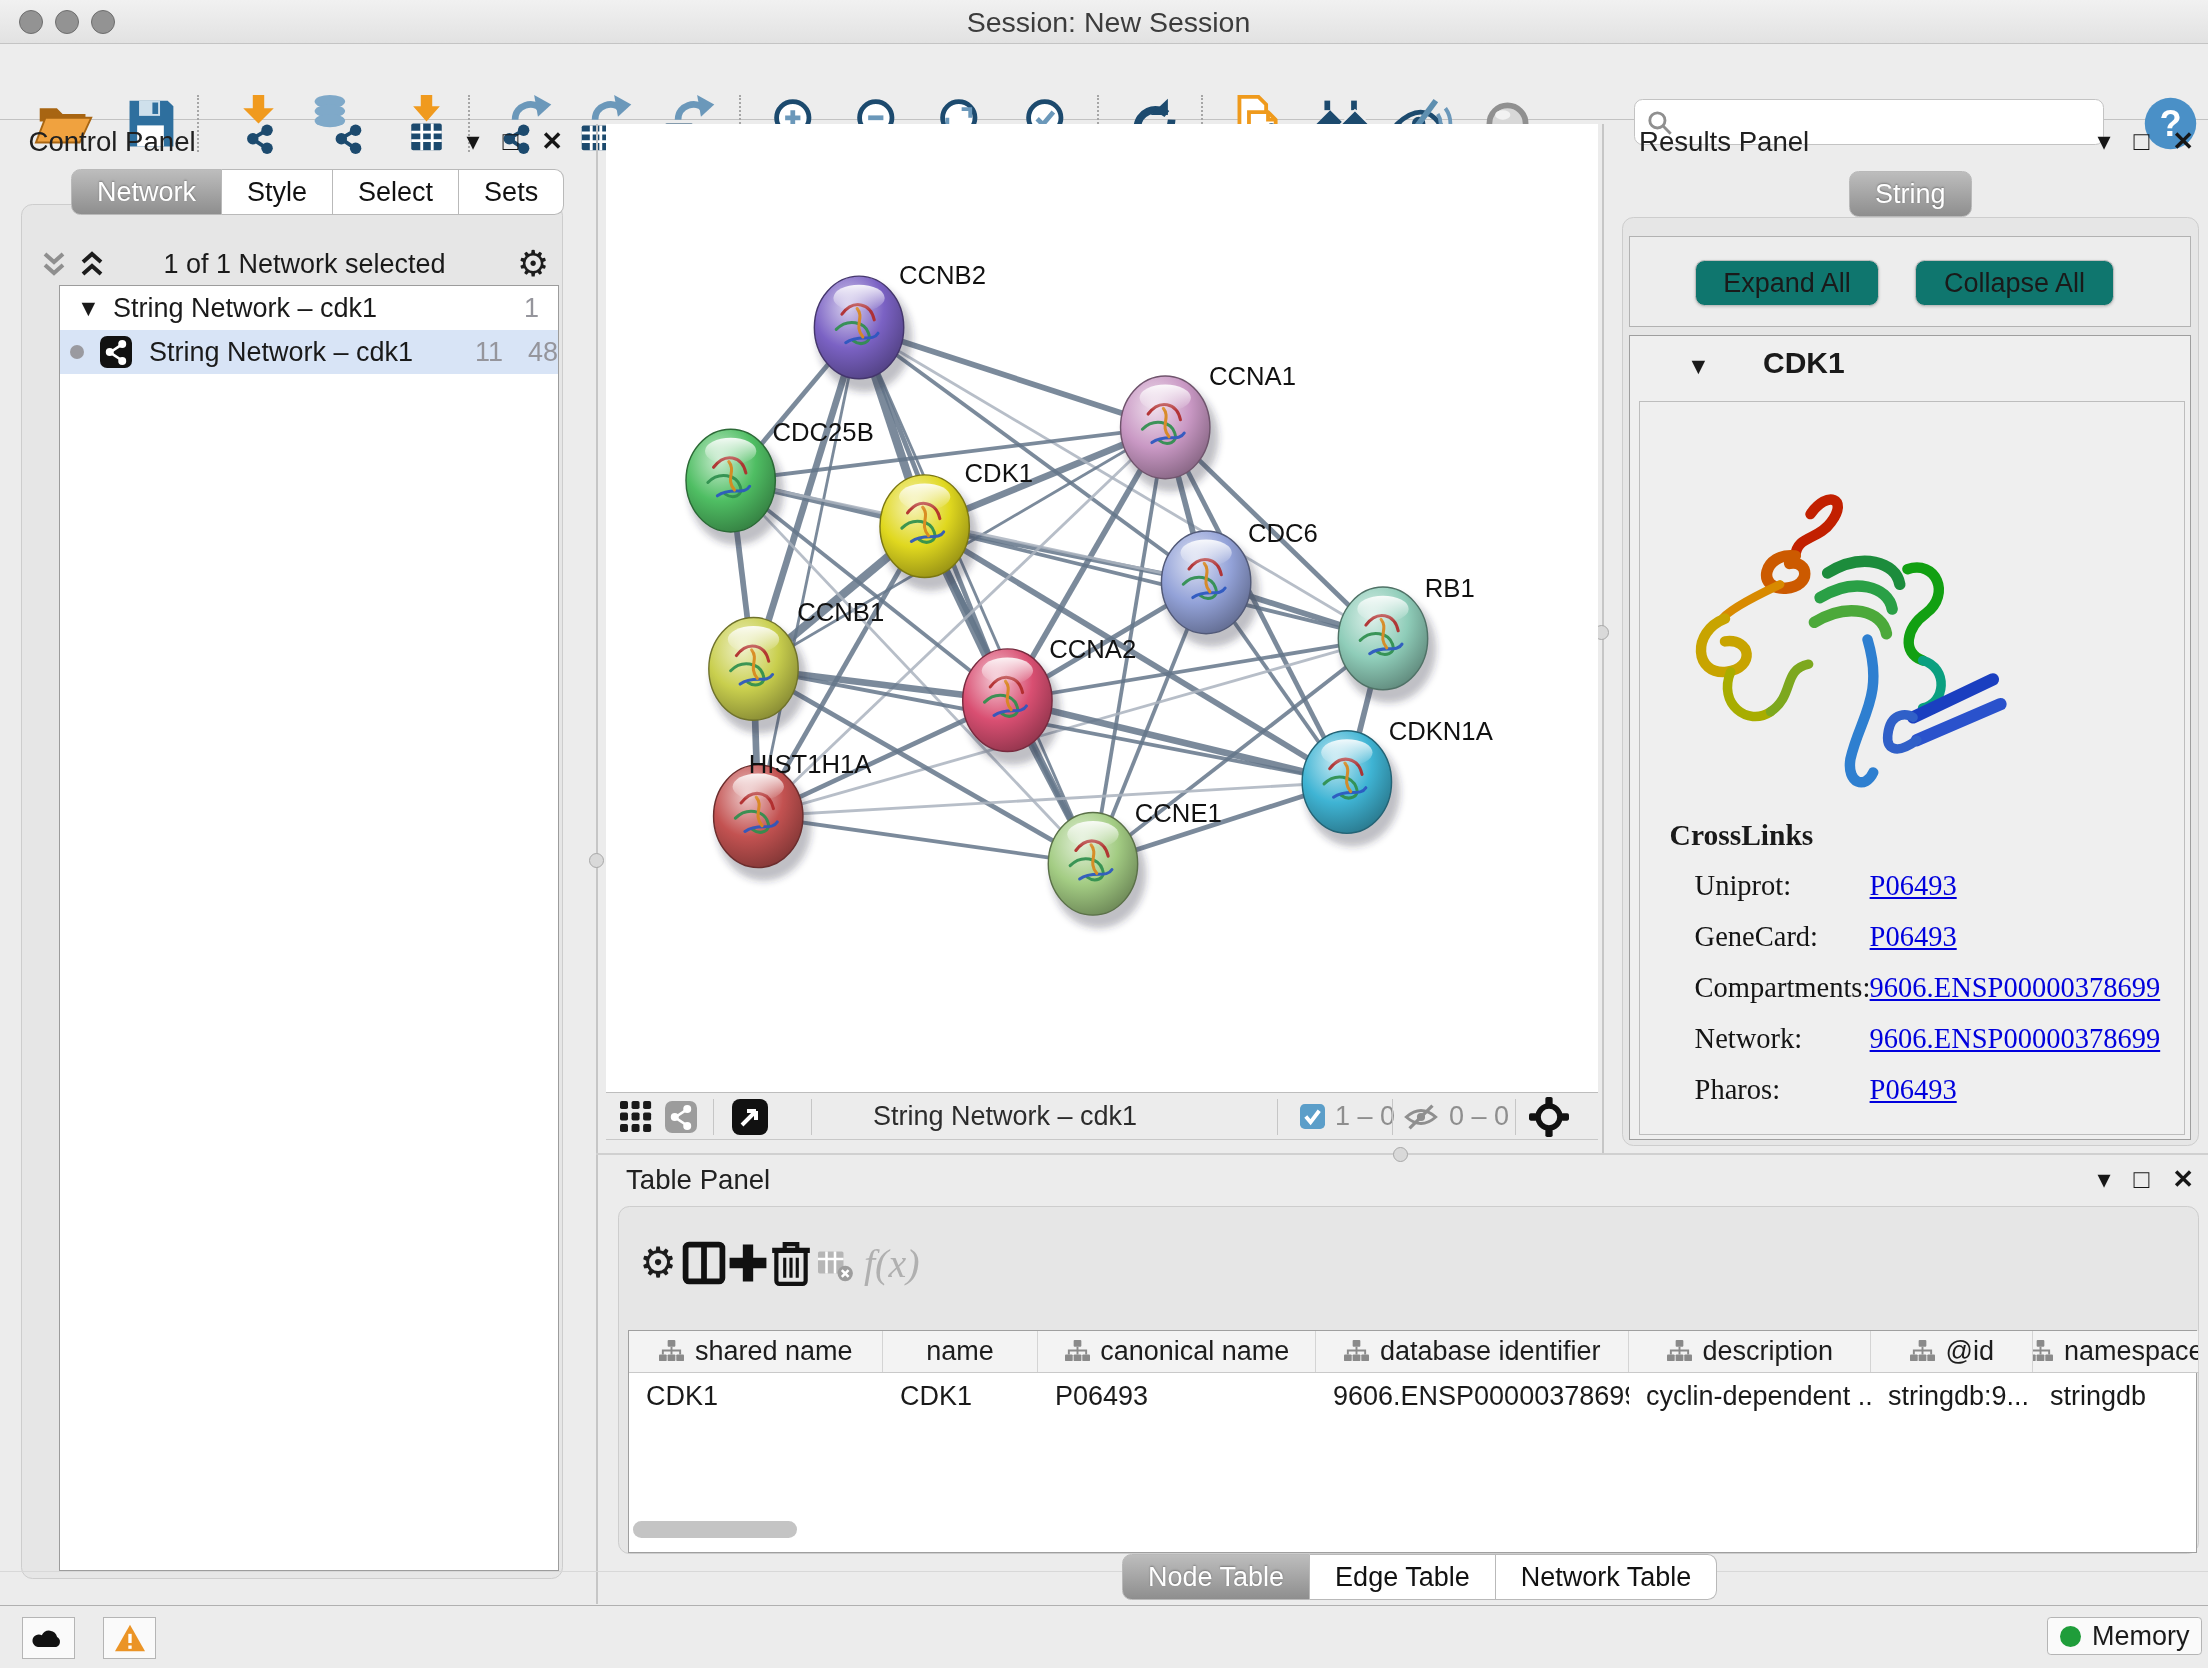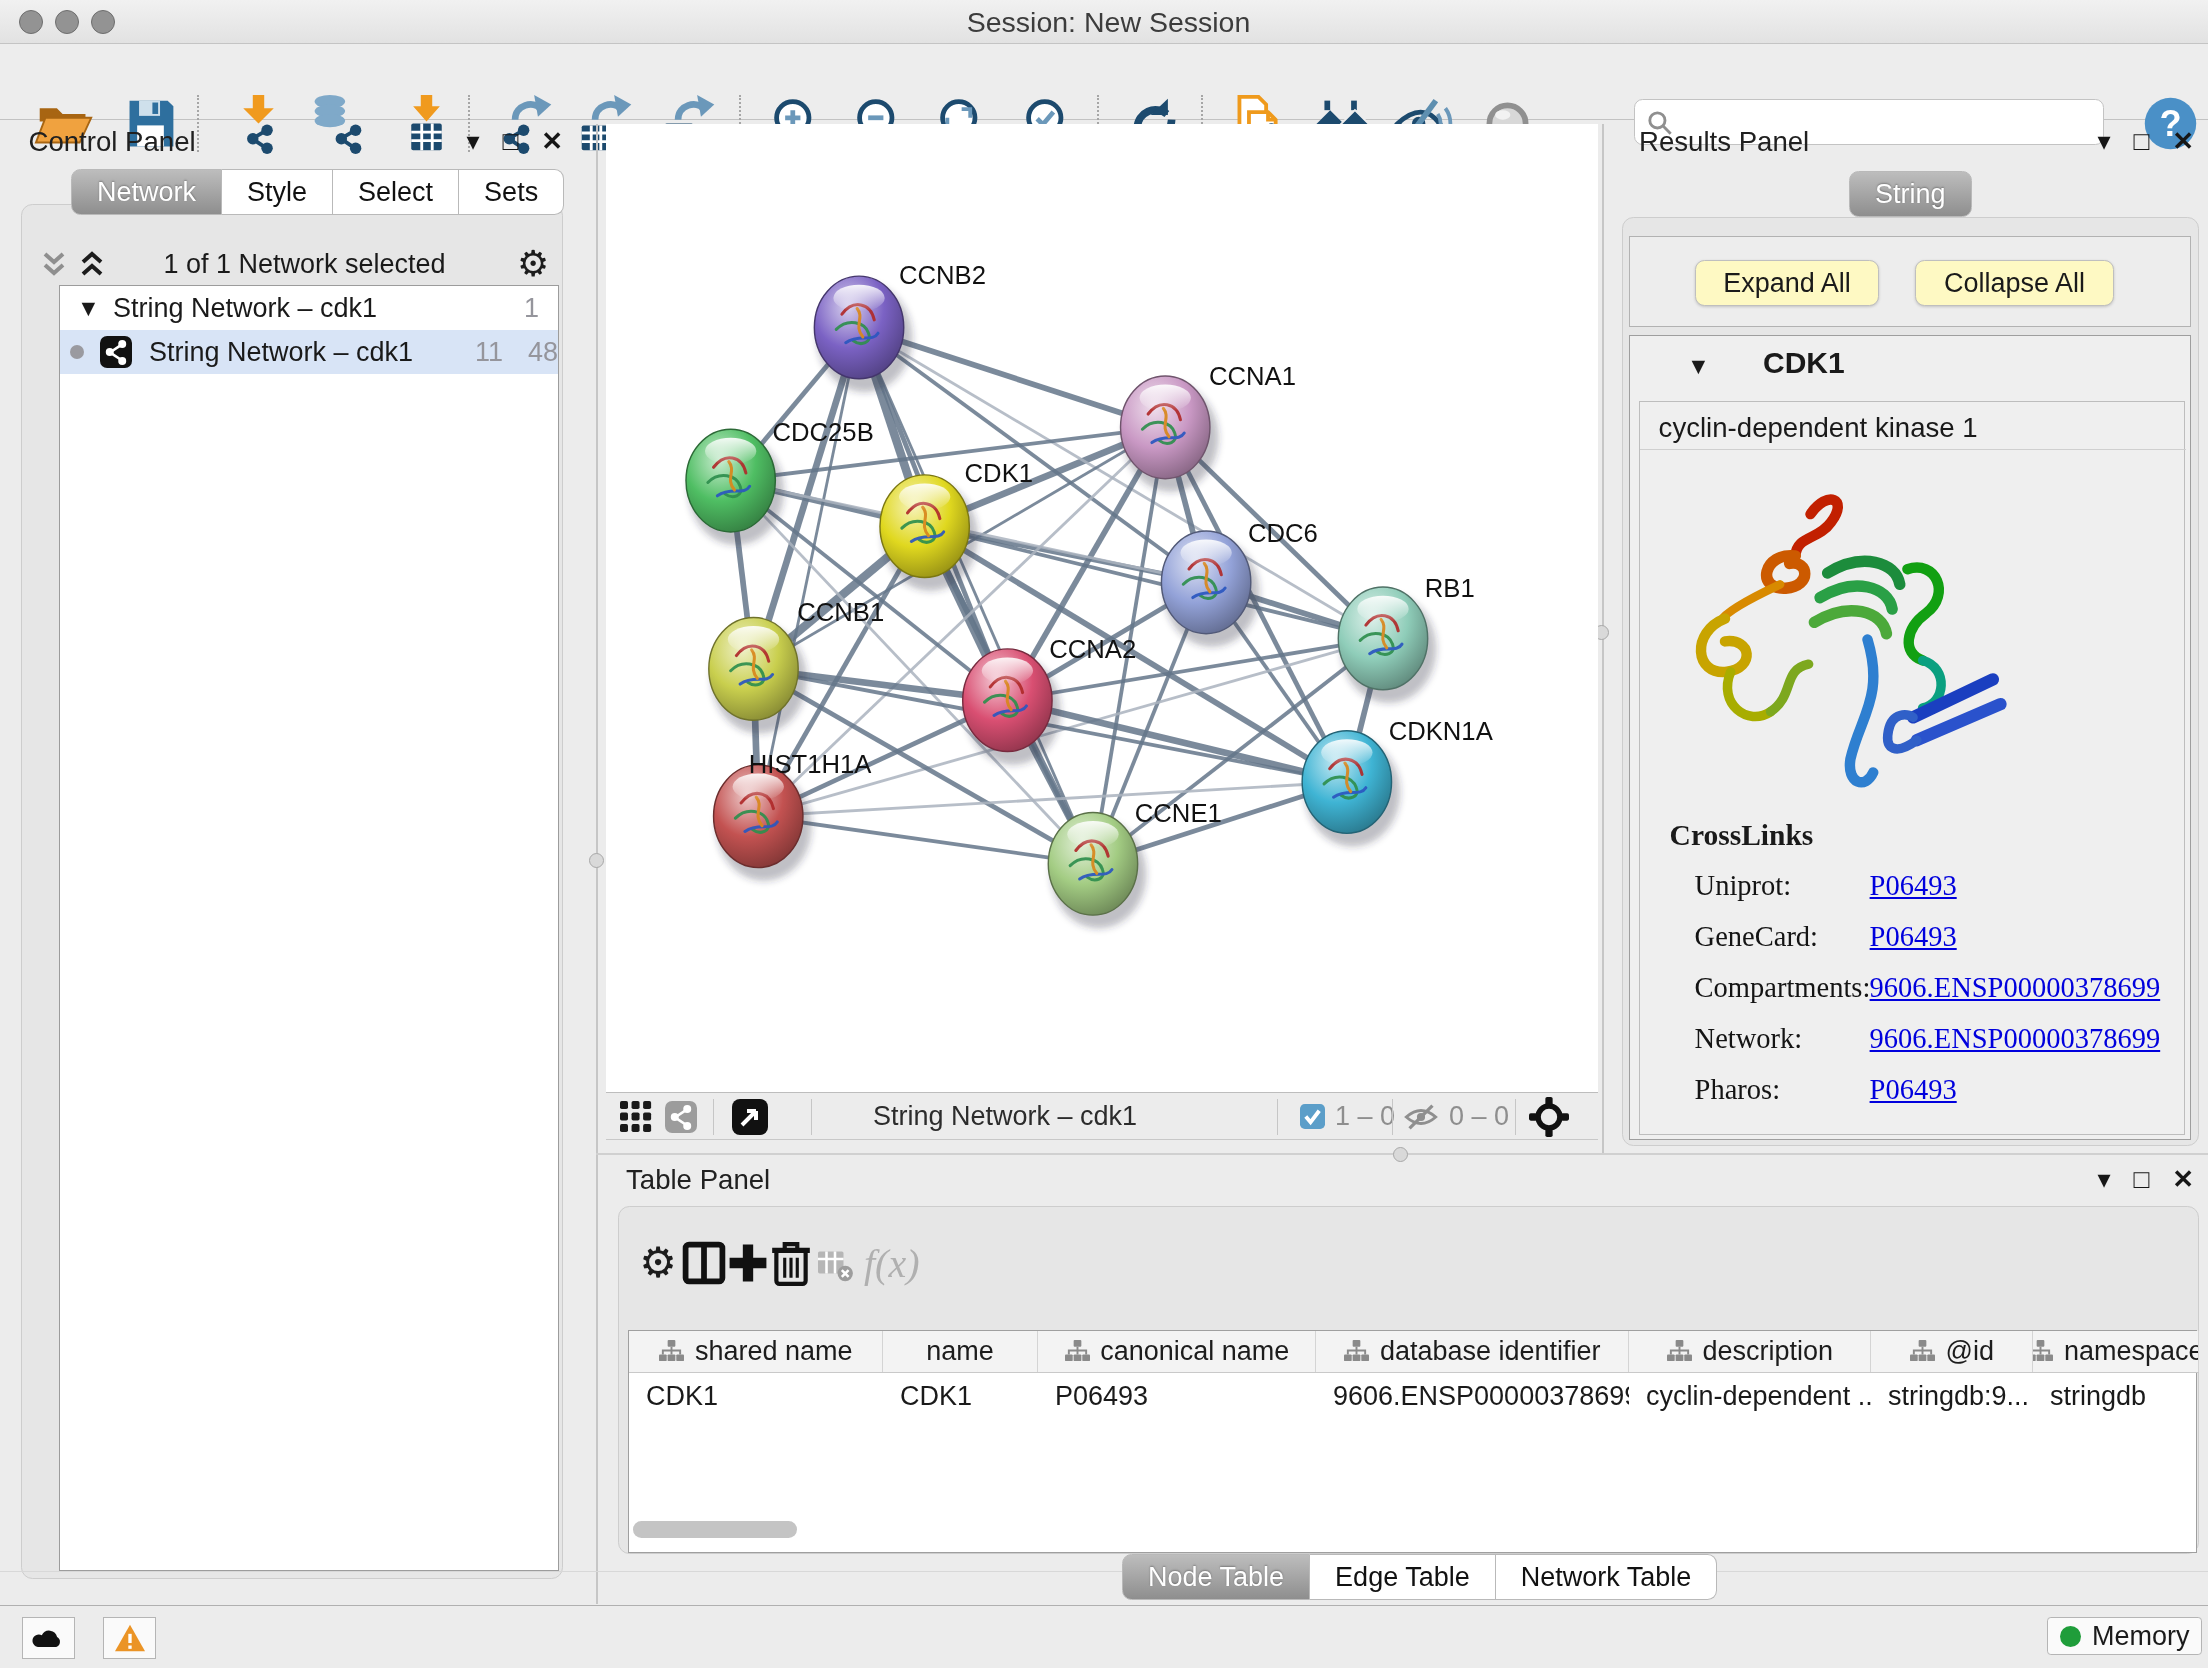--- a/index.html
+++ b/index.html
@@ -26,21 +26,21 @@
   .winctl{position:absolute;display:flex;gap:23px;font-size:26px;color:#161616;align-items:center;}
   .panelbox{position:absolute;background:#e6e6e6;border:1px solid #cdcdcd;border-radius:11.4px;}
 
   
   .seg{display:flex;}
   .sgb{height:46px;line-height:44px;padding:0 25px;background:#fff;border:1px solid #b9b9b9;border-left:none;font-size:27px;color:#111;white-space:nowrap;}
   .sgb:first-child{border-left:1px solid #b9b9b9;border-radius:9.5px 0 0 9.5px;}
   .sgb:last-child{border-radius:0 9.5px 9.5px 0;}
   .sgb.sel{background:linear-gradient(#bdbdbd,#8e8e8e);color:#fff;text-shadow:0 -1px 1.9px rgba(0,0,0,.3);}
 
-  .btn{background:#fef9c3;border:1px solid #bfbfbf;border-radius:9.5px;font-size:27px;height:46px;line-height:44px;text-align:center;box-shadow:0 1px 2.9px rgba(0,0,0,.18);}
+  .btn{background:#0f766e;border:1px solid #bfbfbf;border-radius:9.5px;font-size:27px;height:46px;line-height:44px;text-align:center;box-shadow:0 1px 2.9px rgba(0,0,0,.18);}
 
   
   #net-list{position:absolute;background:#fff;border:1.9px solid #9c9c9c;}
   .trow{position:relative;height:44px;font-size:27px;line-height:44px;white-space:nowrap;}
   .trow.sel{background:#d8e4f6;}
   .tcount{position:absolute;color:#95959c;}
 
   
   #net-canvas{left:606px;top:124px;width:992px;height:968px;background:#fff;}
   #net-svg text{font-family:"Liberation Sans",sans-serif;}
@@ -624,23 +624,20 @@
 
 <div class="innerbox" style="left:1629px;top:236px;width:562px;height:91px">
   <div class="btn abs" style="left:65px;top:23px;width:184px">Expand All</div>
   <div class="btn abs" style="left:285px;top:23px;width:199px">Collapse All</div>
 </div>
 
 <div id="cdk1-box" style="left:1629px;top:335px;width:562px;height:805px">
   <span class="abs" style="left:57px;top:17px;font-size:23px">▼</span>
   <span class="abs" style="left:133px;top:9.5px;font-size:30px;font-weight:bold">CDK1</span>
   <div id="cdk1-inner" style="left:8.6px;top:65px;width:546px;height:734px">
-    <div class="abs" style="left:0;top:0;width:546px;height:48px;border-bottom:1px solid #cfcfcf">
-      <span class="abs" style="left:19px;top:9.5px;font-size:27.6px">cyclin-dependent kinase 1</span>
-    </div>
     <div class="abs" style="left:28.5px;top:76px">
       <svg width="361" height="342" viewBox="0 0 380 360">
         <g fill="none" stroke-linecap="round">
           <path d="M150 38 C168 12 190 22 172 46 C158 66 136 60 134 82" stroke="#c22000" stroke-width="11"></path>
           <path d="M134 82 C100 78 92 118 124 116 C152 114 148 86 128 90" stroke="#cc5a00" stroke-width="12"></path>
           <path d="M118 112 C84 128 60 142 56 150" stroke="#d88a00" stroke-width="9"></path>
           <path d="M60 148 C24 162 28 208 62 204 C92 200 88 168 60 172" stroke="#c8a400" stroke-width="11"></path>
           <path d="M66 204 C52 238 84 262 108 246" stroke="#a8ad00" stroke-width="10"></path>
           <path d="M108 246 C134 228 120 202 148 196" stroke="#7da81e" stroke-width="10"></path>
           <path d="M168 100 C204 78 240 88 244 112" stroke="#1c8c3c" stroke-width="12"></path>

